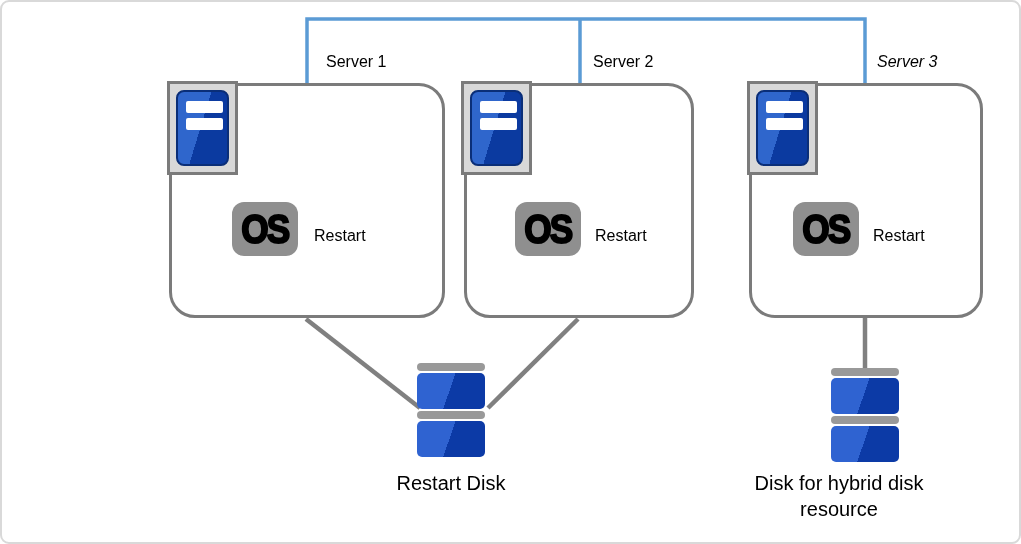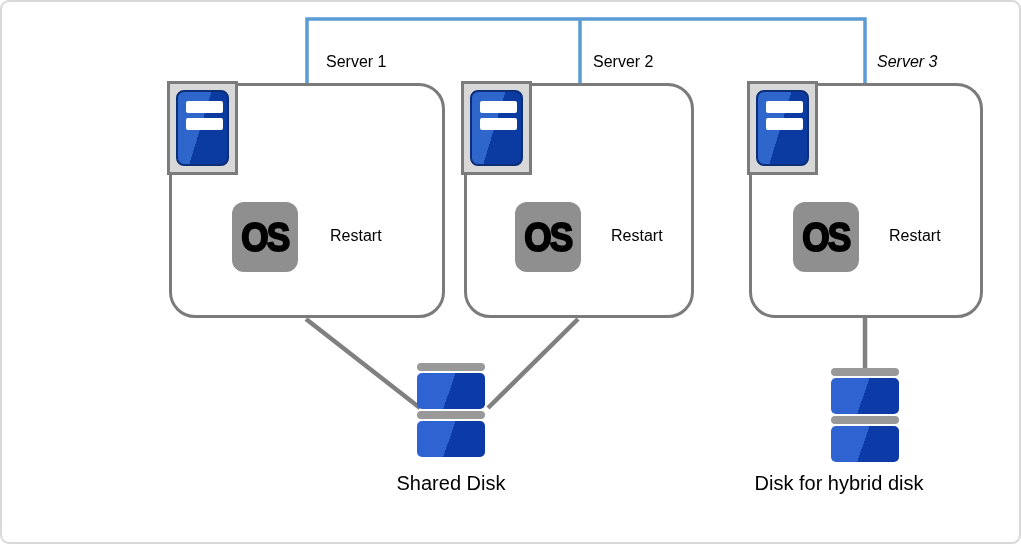--- a/index.html
+++ b/index.html
@@ -20,29 +20,29 @@
   .tower{
     position:absolute;left:6px;top:6px;right:6px;bottom:6px;
     border:2px solid #0a2e78;border-radius:8px;
     background:linear-gradient(107deg,#2f66cc 47%,#0b3aa0 47%);
   }
   .tower .bar{
     position:absolute;left:8px;width:37px;height:12px;background:#fff;border-radius:2px;
   }
   .bar.b1{top:9px;} .bar.b2{top:26px;}
   .os{
-    position:absolute;width:66px;height:70px;top:200px;border-radius:12px;
+    position:absolute;width:66px;height:54px;top:200px;border-radius:12px;
     background:#8f8f8f;display:flex;align-items:center;justify-content:center;
   }
   .os-text{
     font-size:40px;font-weight:bold;letter-spacing:-2px;
     -webkit-text-stroke:2px #000;transform:scaleX(.88);line-height:1;
   }
   .txt{position:absolute;font-size:16px;white-space:nowrap;}
-  .restart{top:225px;margin-left:16px;}
+  .restart{top:225px;}
   .server-label{top:51px;}
   .disk{position:absolute;width:68px;display:flex;flex-direction:column;gap:2px;}
   .disk-bar{height:8px;background:#999;border-radius:4px;}
   .disk-body{
     height:36px;border-radius:5px;
     background:linear-gradient(109deg,#2f63d1 48%,#0c3aa6 48%);
   }
   .disk-label{
     position:absolute;width:300px;top:468px;text-align:center;
     font-size:20px;line-height:26px;
@@ -99,26 +99,27 @@
   </div>
   <div class="txt restart" style="left:871px;">Restart</div>
 
   <div class="disk" style="left:415px;top:361px;">
     <div class="disk-bar"></div>
     <div class="disk-body"></div>
     <div class="disk-bar"></div>
     <div class="disk-body"></div>
   </div>
   <div class="disk-label" style="left:299px;">
-    <div>Shared Disk</div>
+    <div>Restart Disk</div>
   </div>
 
   <div class="disk" style="left:829px;top:366px;">
     <div class="disk-bar"></div>
     <div class="disk-body"></div>
     <div class="disk-bar"></div>
     <div class="disk-body"></div>
   </div>
   <div class="disk-label" style="left:687px;">
     <div>Disk for hybrid disk</div>
+    <div>resource</div>
   </div>
 
 </div>
 
 </body></html>

